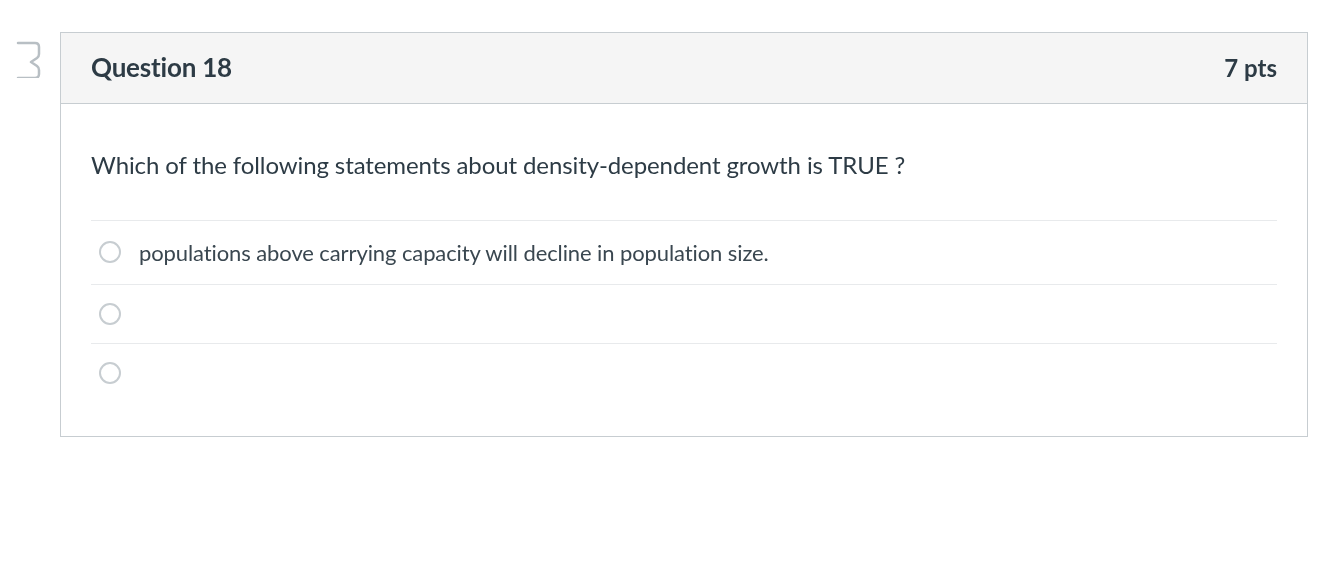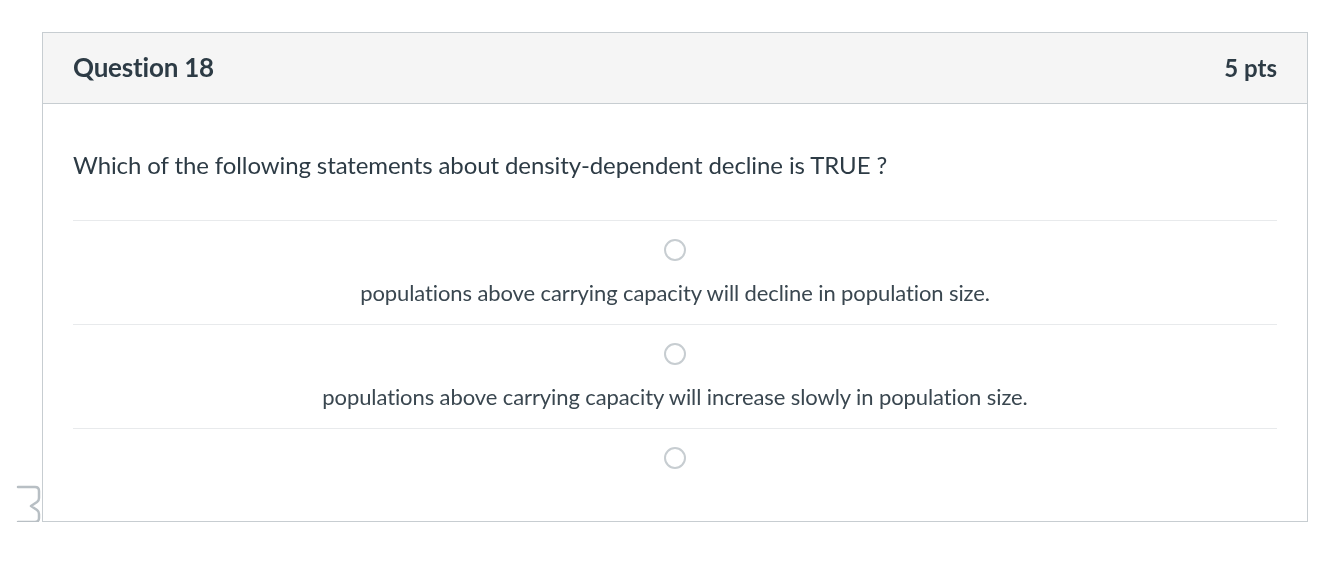--- a/index.html
+++ b/index.html
@@ -14,21 +14,22 @@
       height: 570px;
       position: relative;
       color: #2d3b45;
     }
     .page-wrapper {
       position: absolute;
       left: 12px;
       top: 32px;
       width: 1296px;
       display: flex;
-      align-items: flex-end;
+      align-items: flex-start;
+      gap: 18px;
     }
     .flag-icon {
       width: 30px;
       height: 38px;
       flex-shrink: 0;
       margin-top: 8px;
     }
     .flag-icon svg {
       width: 100%;
       height: 100%;
@@ -74,21 +75,20 @@
     .answer-list {
       border-top: 1px solid #e8eaec;
     }
     .answer-option {
       display: flex;
       align-items: center;
       gap: 18px;
       padding: 18px 8px 18px 8px;
       border-bottom: 1px solid #e8eaec;
       cursor: pointer;
-      flex-direction: column;
     }
     .answer-option:last-child {
       border-bottom: none;
     }
     .radio-circle {
       width: 22px;
       height: 22px;
       border: 2px solid #c7cdd1;
       border-radius: 50%;
       flex-shrink: 0;
@@ -108,39 +108,38 @@
   <div class="flag-icon">
     <svg viewBox="0 0 30 38">
       <path d="M 6 3 L 23 3 Q 27 3 27 7 L 27 14 Q 27 16.5 25 18 L 19 22 L 25 26 Q 27 27.5 27 30 L 27 34 Q 27 38 23 38 L 6 38" fill="none" stroke="#b8bfc4" stroke-width="2.5" stroke-linejoin="round" stroke-linecap="round"></path>
     </svg>
   </div>
 
   <div class="question-card">
 
     <div class="question-header">
       <div class="question-title">Question 18</div>
-      <div class="question-points">5 pts</div>
+      <div class="question-points">7 pts</div>
     </div>
 
     <div class="question-body">
 
       <div class="question-prompt">
-        <span>Which of the following statements about density-dependent decline is </span><b>TRUE</b><span> ?</span>
+        <span>Which of the following statements about density-dependent growth is </span><b>TRUE</b><span> ?</span>
       </div>
 
       <div class="answer-list">
 
         <label class="answer-option">
           <span class="radio-circle"></span>
           <span class="answer-text">populations above carrying capacity will decline in population size.</span>
         </label>
 
         <label class="answer-option">
           <span class="radio-circle"></span>
-          <span class="answer-text">populations above carrying capacity will increase slowly in population size.</span>
         </label>
 
         <label class="answer-option">
           <span class="radio-circle"></span>
         </label>
 
       </div>
 
     </div>
 

